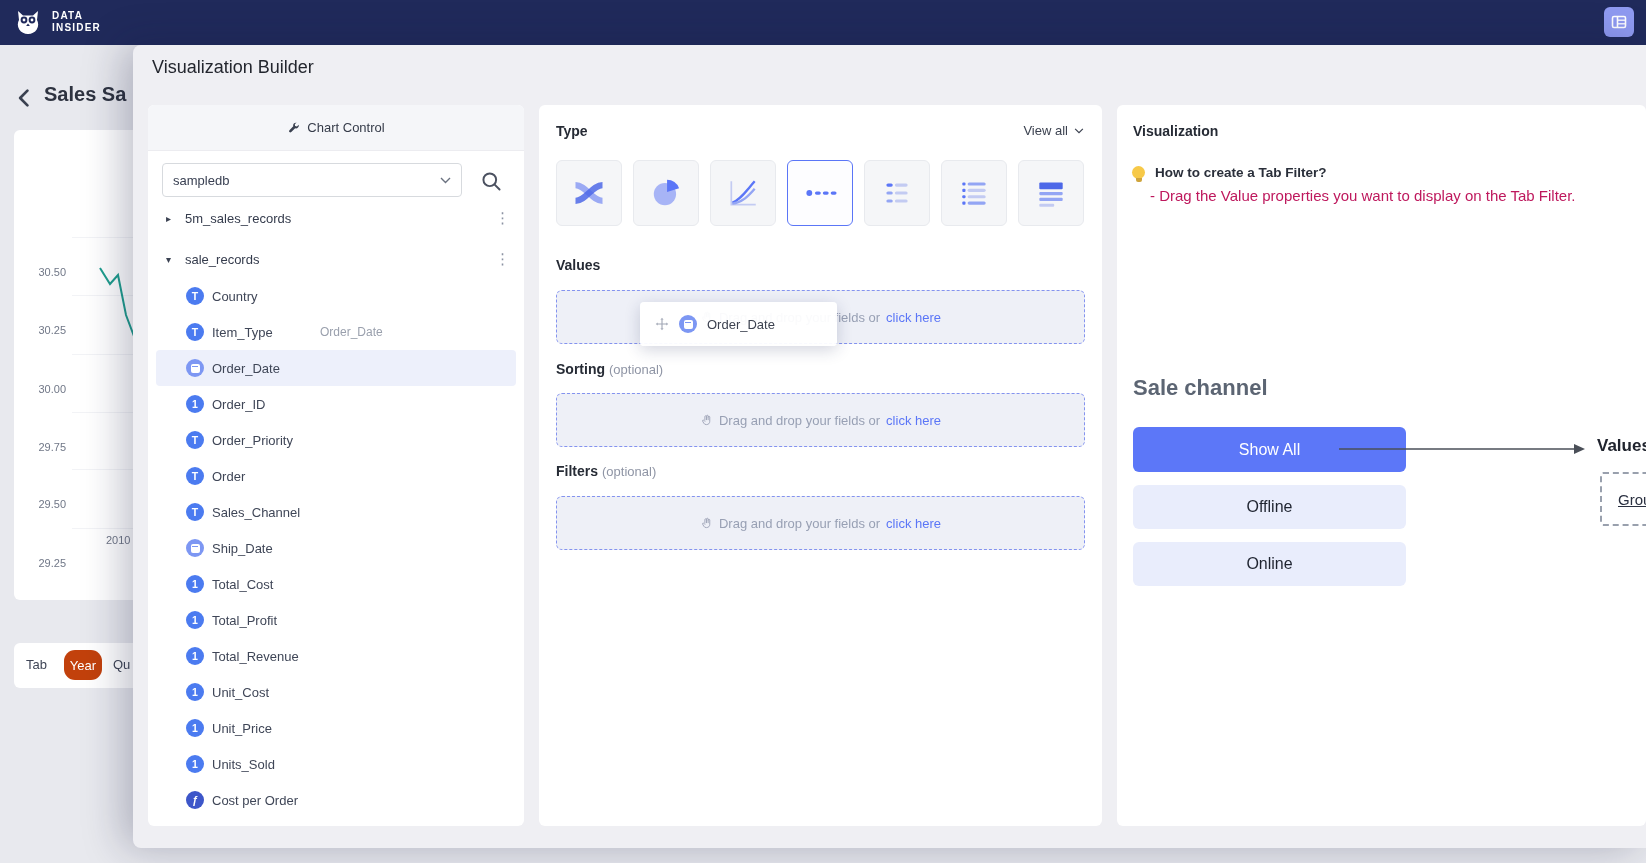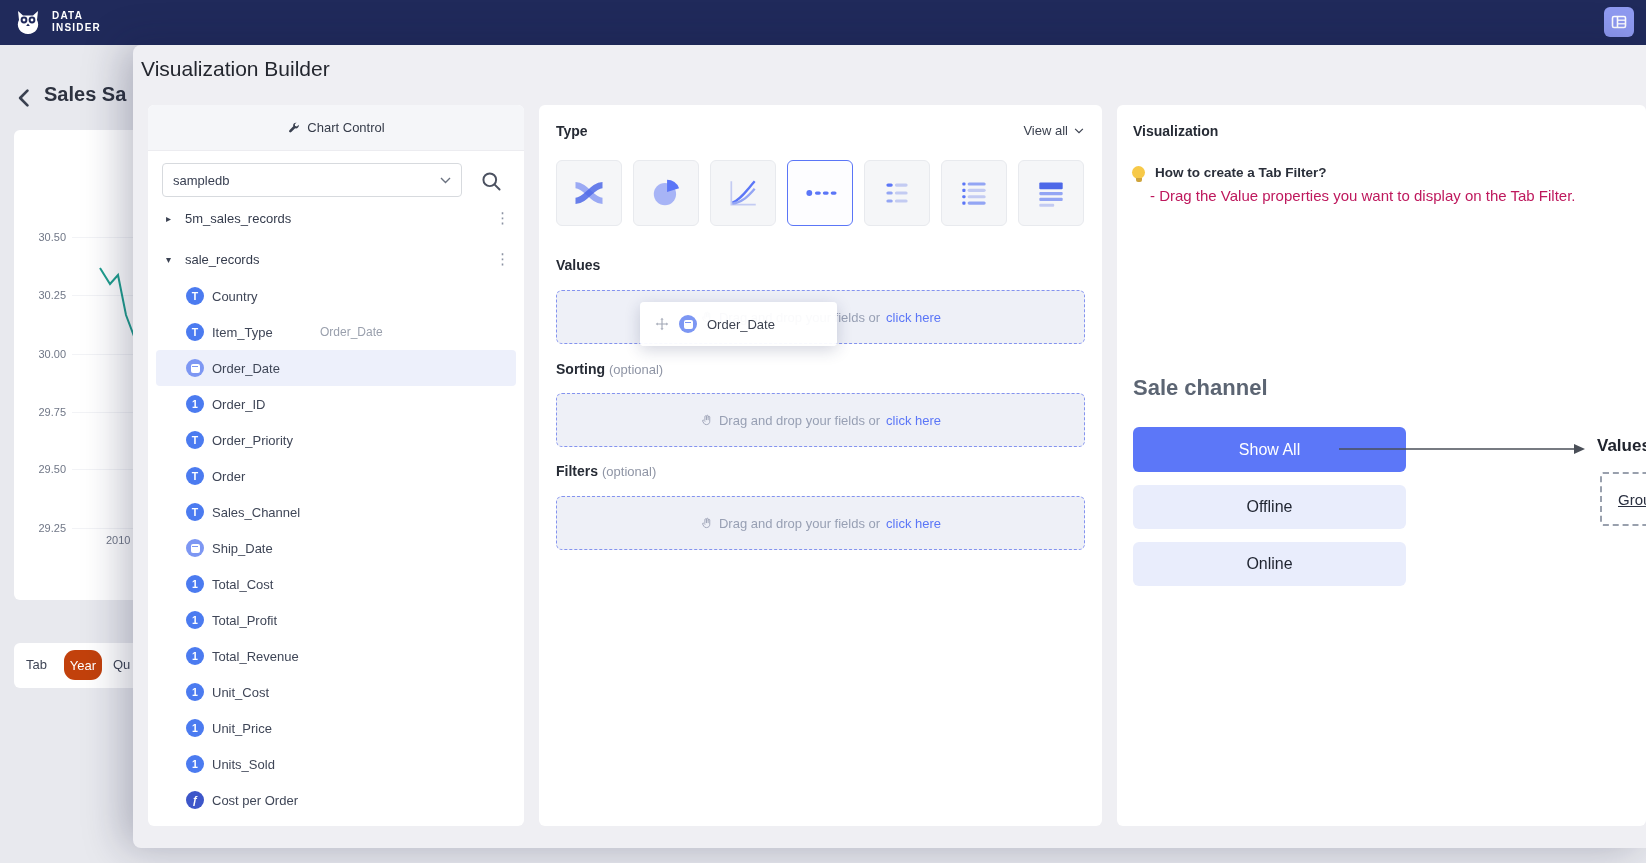--- a/index.html
+++ b/index.html
@@ -11,31 +11,31 @@
   .topbar { position:absolute; left:0; top:0; width:1646px; height:45px; background:#202a5b; z-index:5; }
   .logo { position:absolute; left:12px; top:6px; width:32px; height:32px; }
   .brand { position:absolute; left:52px; top:10px; color:#fff; font-size:10px; font-weight:700; letter-spacing:1.2px; line-height:12px; }
   .topbar-right-btn { position:absolute; left:1604px; top:7px; width:30px; height:30px; background:#8f9af1; border-radius:6px; display:flex; align-items:center; justify-content:center; cursor:pointer; }
 
   
   .bg-page { position:absolute; inset:45px 0 0 0; }
   .back-btn { position:absolute; left:14px; top:42px; width:22px; height:22px; cursor:pointer; }
   .bg-title { position:absolute; left:44px; top:38px; font-size:20px; font-weight:600; color:#2e3340; white-space:nowrap; }
   .chart-card { position:absolute; left:14px; top:85px; width:340px; height:470px; background:#fff; border-radius:6px; overflow:hidden; }
-  .ytick { position:absolute; left:8px; width:44px; text-align:right; font-size:11px; color:#707787; }
+  .ytick { position:absolute; left:8px; width:44px; text-align:right; font-size:11px; color:#707787;margin-top:35px; }
   .gline { position:absolute; left:58px; width:272px; height:1px; background:#f2f3f6; }
   .xtick { position:absolute; font-size:11px; color:#707787; }
   .bottom-strip { position:absolute; left:14px; top:598px; width:340px; height:45px; background:#fff; border-radius:6px; }
   .strip-label { position:absolute; left:12px; top:14px; font-size:13px; color:#3f4556; }
   .strip-btn-active { position:absolute; left:50px; top:7px; width:38px; height:30px; background:#c2410c; color:#fff; border:none; border-radius:11px; font-size:13px; font-family:inherit; cursor:pointer; }
   .strip-partial { position:absolute; left:99px; top:14px; font-size:13px; color:#3f4556; }
 
   
   .modal { position:absolute; left:133px; top:45px; width:1513px; height:803px; background:#efeff3; border-radius:8px 0 0 8px; box-shadow:-10px 0 40px rgba(20,25,60,.28); z-index:10; }
-  .modal-title { position:absolute; left:8px; top:12px; font-size:21px; font-weight:500; color:#23262e; }
+  .modal-title { position:absolute; left:19px; top:12px; font-size:18px; font-weight:500; color:#23262e; }
   .panel { position:absolute; top:60px; height:721px; background:#fff; border-radius:6px; overflow:hidden; }
   .left-panel  { left:15px;  width:376px; }
   .mid-panel   { left:406px; width:563px; }
   .right-panel { left:984px; width:529px; }
 
   
   .src-tabs { position:absolute; left:0; top:0; width:100%; height:46px; display:flex; }
   .src-tab { flex:1; display:flex; align-items:center; justify-content:center; gap:7px; font-size:13px; cursor:pointer; }
   .src-tab.active { background:#fff; color:#4f6bf0; font-weight:700; }
   .src-tab.inactive { background:#f5f6f9; color:#353b49; font-weight:500; border-bottom:1px solid #ececf0; }

